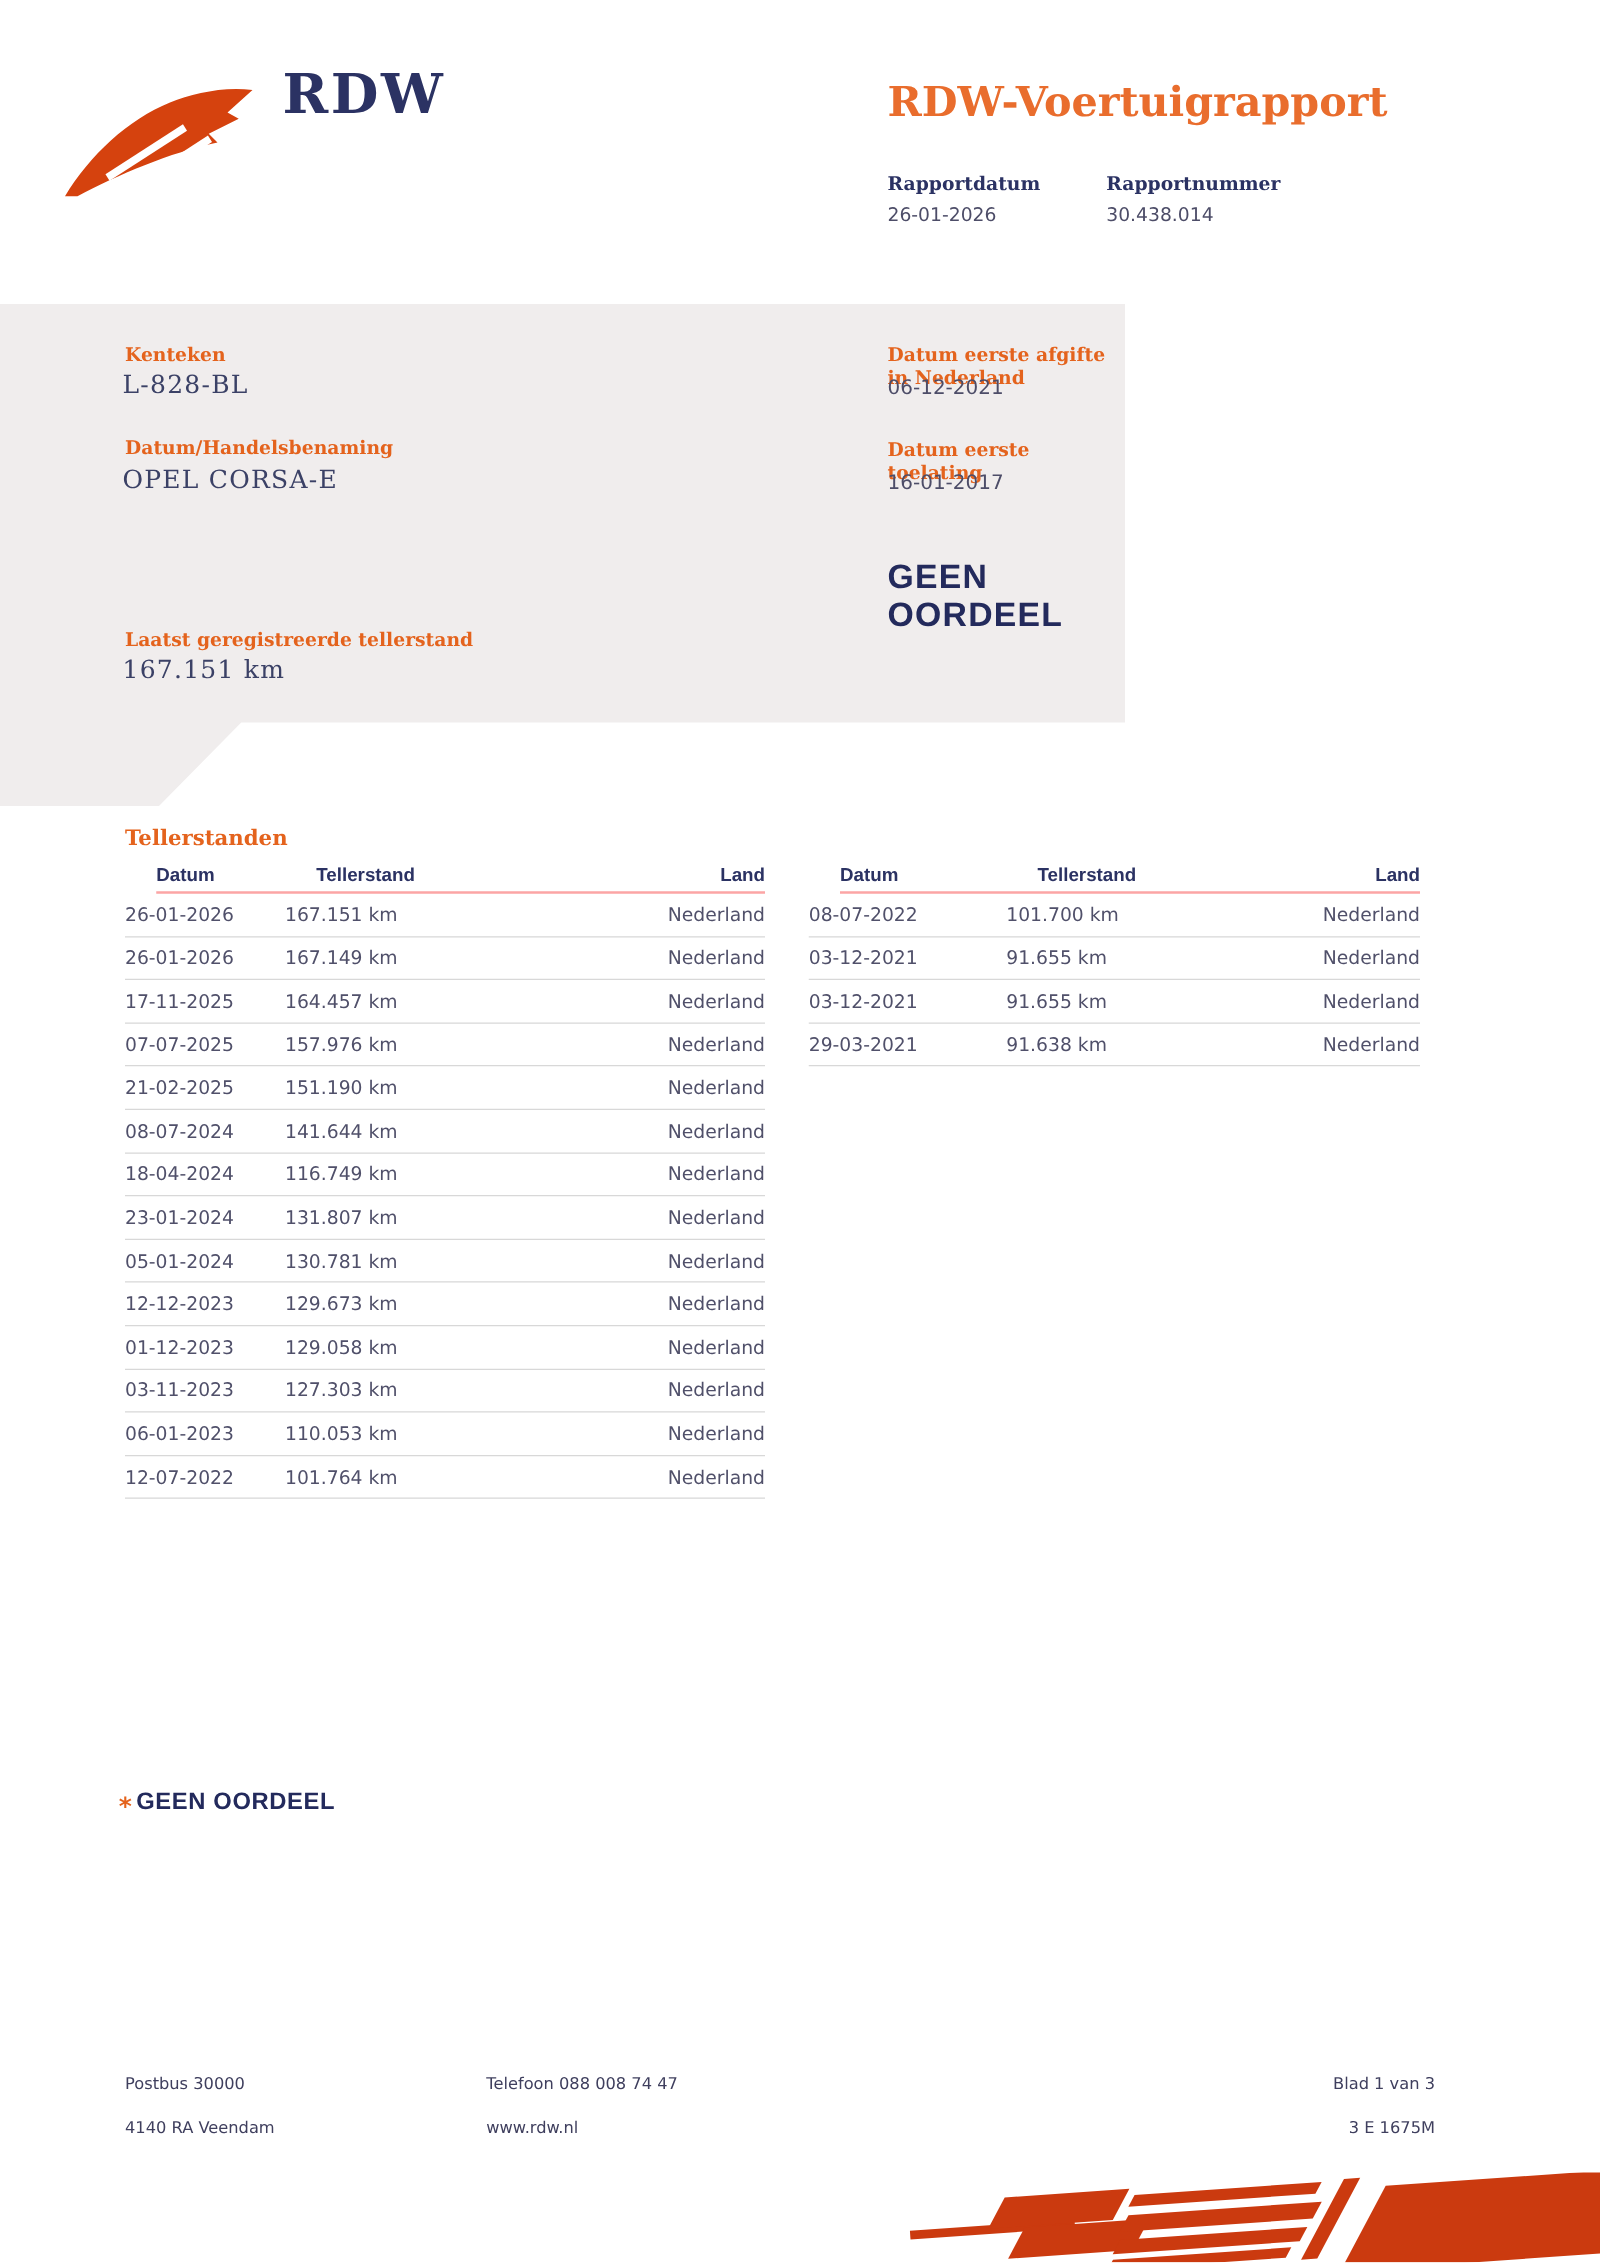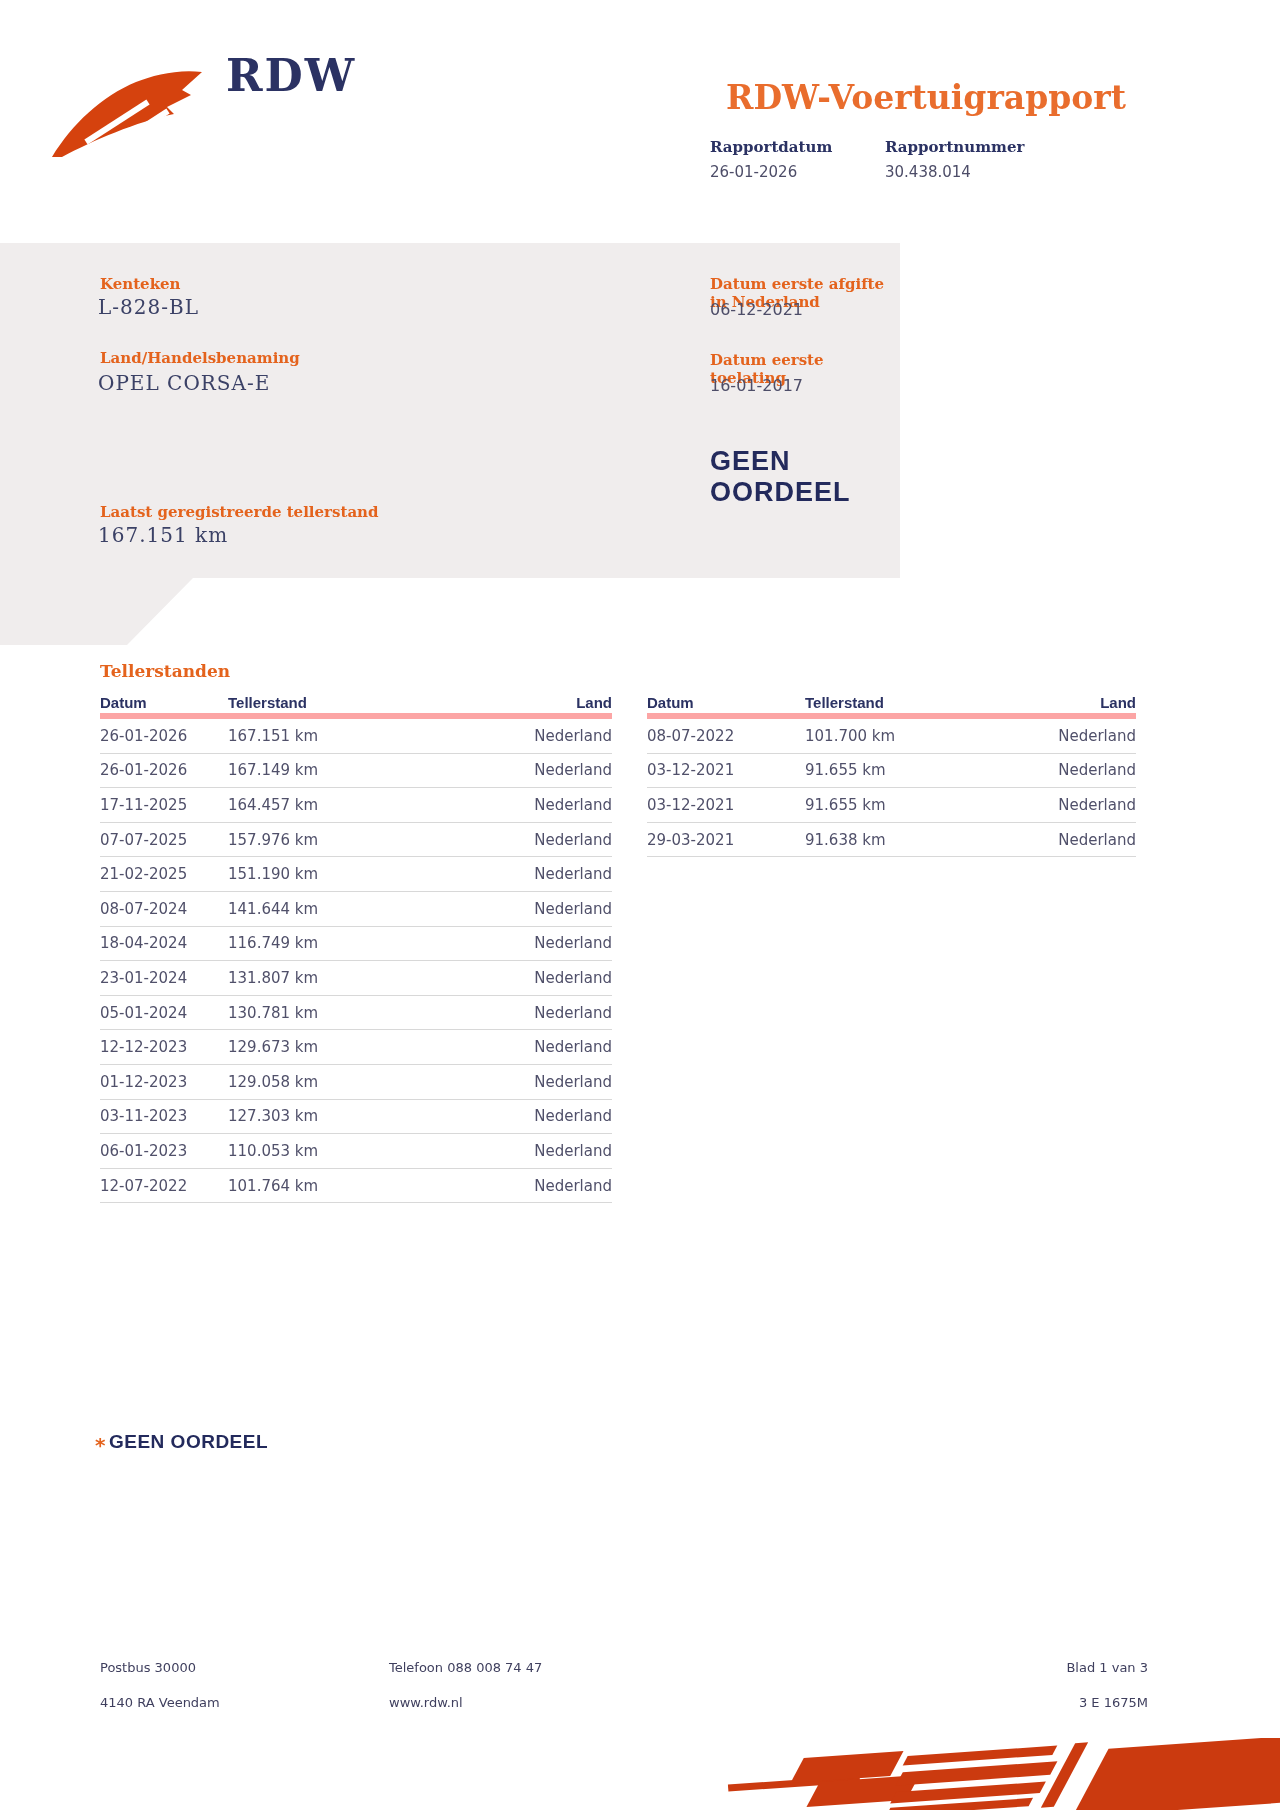--- a/index.html
+++ b/index.html
@@ -3,21 +3,21 @@
 <meta charset="utf-8">
 <style>
   html,body{margin:0;padding:0;background:#ffffff;}
   .page{position:relative;width:1280px;height:1810px;background:#ffffff;overflow:hidden;
         font-family:"DejaVu Sans",sans-serif;}
   .abs{position:absolute;}
 
   
   .wordmark{left:226px;top:50px;font-family:"DejaVu Serif",serif;font-weight:bold;
             font-size:44px;letter-spacing:2px;color:#2b3263;}
-  .title{left:710px;top:62px;margin:16px;font-family:"DejaVu Serif",serif;font-weight:bold;
+  .title{left:710px;top:62px;margin:0;font-family:"DejaVu Serif",serif;font-weight:bold;
          font-size:33px;color:#e96d2d;}
   .meta-label{top:138px;font-family:"DejaVu Serif",serif;font-weight:bold;
               font-size:15px;color:#2b3263;}
   .meta-value{top:163px;font-size:15px;color:#4d4d68;}
   .mx1{left:710px;} .mx2{left:885px;}
 
   
   .panel{left:0;top:243px;width:900px;height:402px;background:#f0eded;
          clip-path:polygon(0 0,100% 0,100% 335px,193px 335px,127px 402px,0 100%);}
   .p-label{font-family:"DejaVu Serif",serif;font-weight:bold;font-size:15px;color:#e4631d;}
@@ -26,22 +26,22 @@
   .verdict{left:710px;top:203px;font-family:"Liberation Sans",sans-serif;font-weight:bold;
            font-size:27px;letter-spacing:1px;color:#232a5c;}
   .verdict-star{left:1083px;top:198px;font-size:23px;color:#ef8232;}
 
   
   .section-title{left:100px;top:661px;font-family:"DejaVu Serif",serif;font-weight:bold;
                  font-size:17px;color:#e4631d;}
   .tbl{position:absolute;top:692px;}
   .tbl-left{left:100px;width:512px;}
   .tbl-right{left:647px;width:489px;}
-  .thead{display:flex;align-items:center;height:21px;border-bottom:6px solid #fca5a5;
-         font-family:"Liberation Sans",sans-serif;font-weight:bold;font-size:15px;color:#2b3263;}
+  .thead{display:flex;align-items:flex-start;height:21px;border-bottom:2px solid #fca5a5;
+         font-family:"Liberation Sans",sans-serif;font-weight:bold;font-size:15px;color:#2b3263;margin-left:25px;}
   .trow{display:flex;align-items:center;height:33.6px;border-bottom:1px solid #d8d8d8;
         font-size:15px;color:#50506a;}
   .tcell{display:block;}
   .c0{width:128px;} .c1{flex:1;text-align:left;} .c2{width:120px;text-align:right;}
   .tbl-right .c0{width:158px;}
   .tbl .num{display:inline-block;min-width:104px;}
 
   
   .fn-star{left:95px;top:1433px;font-size:20px;font-weight:bold;color:#e4631d;}
   .fn-title{left:109px;top:1431px;font-family:"Liberation Sans",sans-serif;font-weight:bold;
@@ -86,21 +86,21 @@
 
   <h1 class="abs title">RDW-Voertuigrapport</h1>
   <div class="abs meta-label mx1">Rapportdatum</div>
   <div class="abs meta-label mx2">Rapportnummer</div>
   <div class="abs meta-value mx1">26-01-2026</div>
   <div class="abs meta-value mx2">30.438.014</div>
 
   <section class="abs panel">
     <div class="abs p-label" style="left:100px;top:32px">Kenteken</div>
     <div class="abs p-serif" style="left:98px;top:52px">L-828-BL</div>
-    <div class="abs p-label" style="left:100px;top:106px">Land/Handelsbenaming</div>
+    <div class="abs p-label" style="left:100px;top:106px">Datum/Handelsbenaming</div>
     <div class="abs p-serif" style="left:98px;top:128px">OPEL CORSA-E</div>
 
     <div class="abs p-label" style="left:710px;top:32px">Datum eerste afgifte in Nederland</div>
     <div class="abs p-sans" style="left:710px;top:57px">06-12-2021</div>
     <div class="abs p-label" style="left:710px;top:108px">Datum eerste toelating</div>
     <div class="abs p-sans" style="left:710px;top:133px">16-01-2017</div>
 
     <div class="abs verdict">GEEN OORDEEL</div>
     <div class="abs verdict-star">★</div>
 

